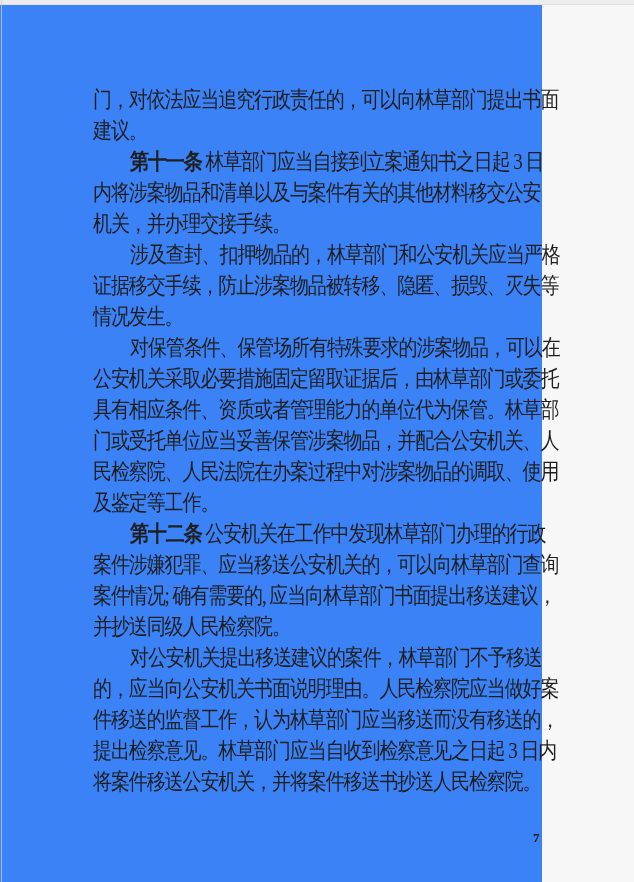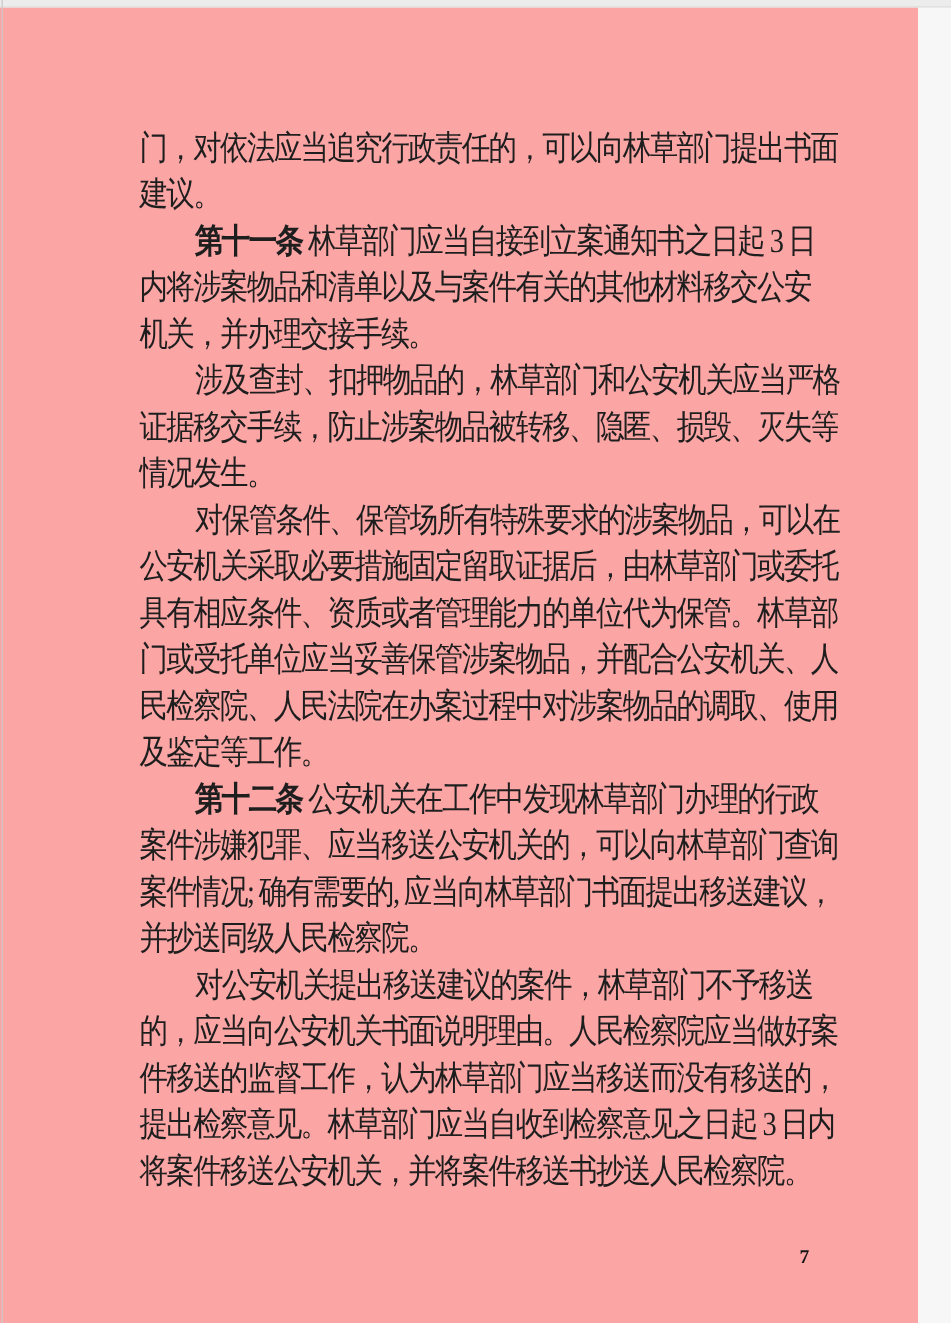--- a/index.html
+++ b/index.html
@@ -2,21 +2,21 @@
 <html><head>
 <meta charset="utf-8">
 <style>
   html,body{margin:0;padding:0}
   body{
     width:634px;height:882px;overflow:hidden;
     background:#f7f7f7;
     font-family:"Liberation Serif","DejaVu Serif",serif;
   }
   .page{
-    position:relative;width:612px;height:882px;background:#fca5a5;
+    position:relative;width:542px;height:882px;background:#3b82f6;
   }
   
   .edge-top{
     position:absolute;top:0;left:0;width:634px;height:4px;
     background:#ececec;border-bottom:1px solid #e1e1e1;
   }
   .edge-left{
     position:absolute;top:0;left:1px;width:1px;height:882px;
     background:#c9c9c9;opacity:.8;
   }

